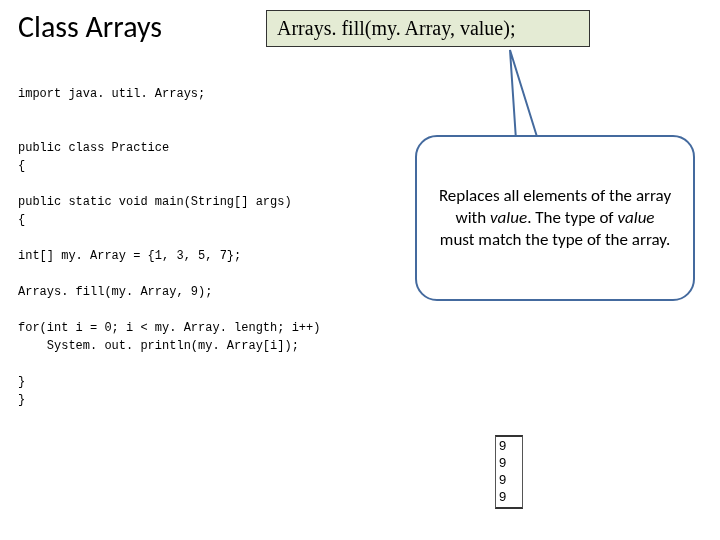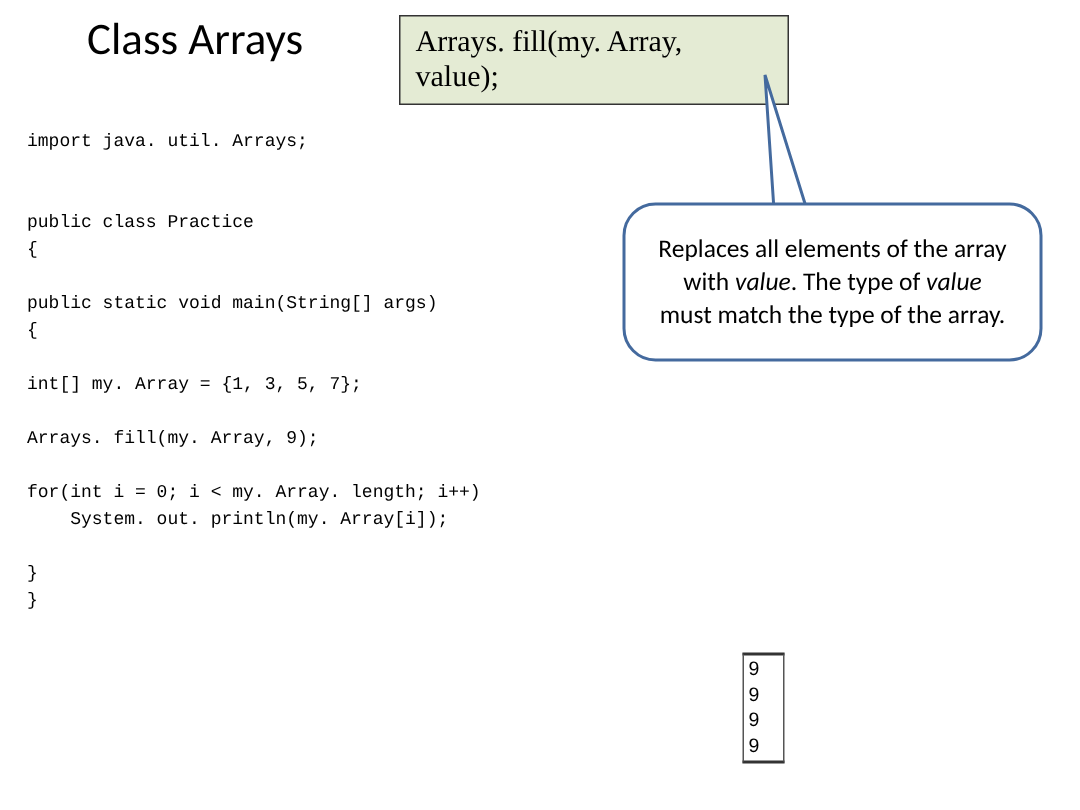--- a/index.html
+++ b/index.html
@@ -11,27 +11,26 @@
     position: relative;
     overflow: hidden;
   }
   .title {
     position: absolute;
     top: 8px;
     left: 18px;
     font-family: Calibri, Arial, sans-serif;
     font-size: 30px;
     color: #000;
-    margin-left: 40px;
   }
   .method-box {
     position: absolute;
     top: 10px;
     left: 266px;
-    width: 260px;
+    width: 324px;
     padding: 6px 10px;
     background: #e4ebd4;
     border: 1px solid #333;
     font-family: "Times New Roman", serif;
     font-size: 20px;
     color: #000;
   }
   .code-block {
     position: absolute;
     top: 85px;
@@ -40,21 +39,21 @@
     font-size: 12px;
     color: #000;
     line-height: 1.5;
     white-space: pre;
   }
   .callout {
     position: absolute;
     top: 135px;
     left: 415px;
     width: 280px;
-    height: 106px;
+    height: 166px;
     border: 2px solid #446a9e;
     border-radius: 22px;
     background: #fff;
     display: flex;
     align-items: center;
     justify-content: center;
     padding: 10px 20px;
     text-align: center;
   }
   .callout-text {

